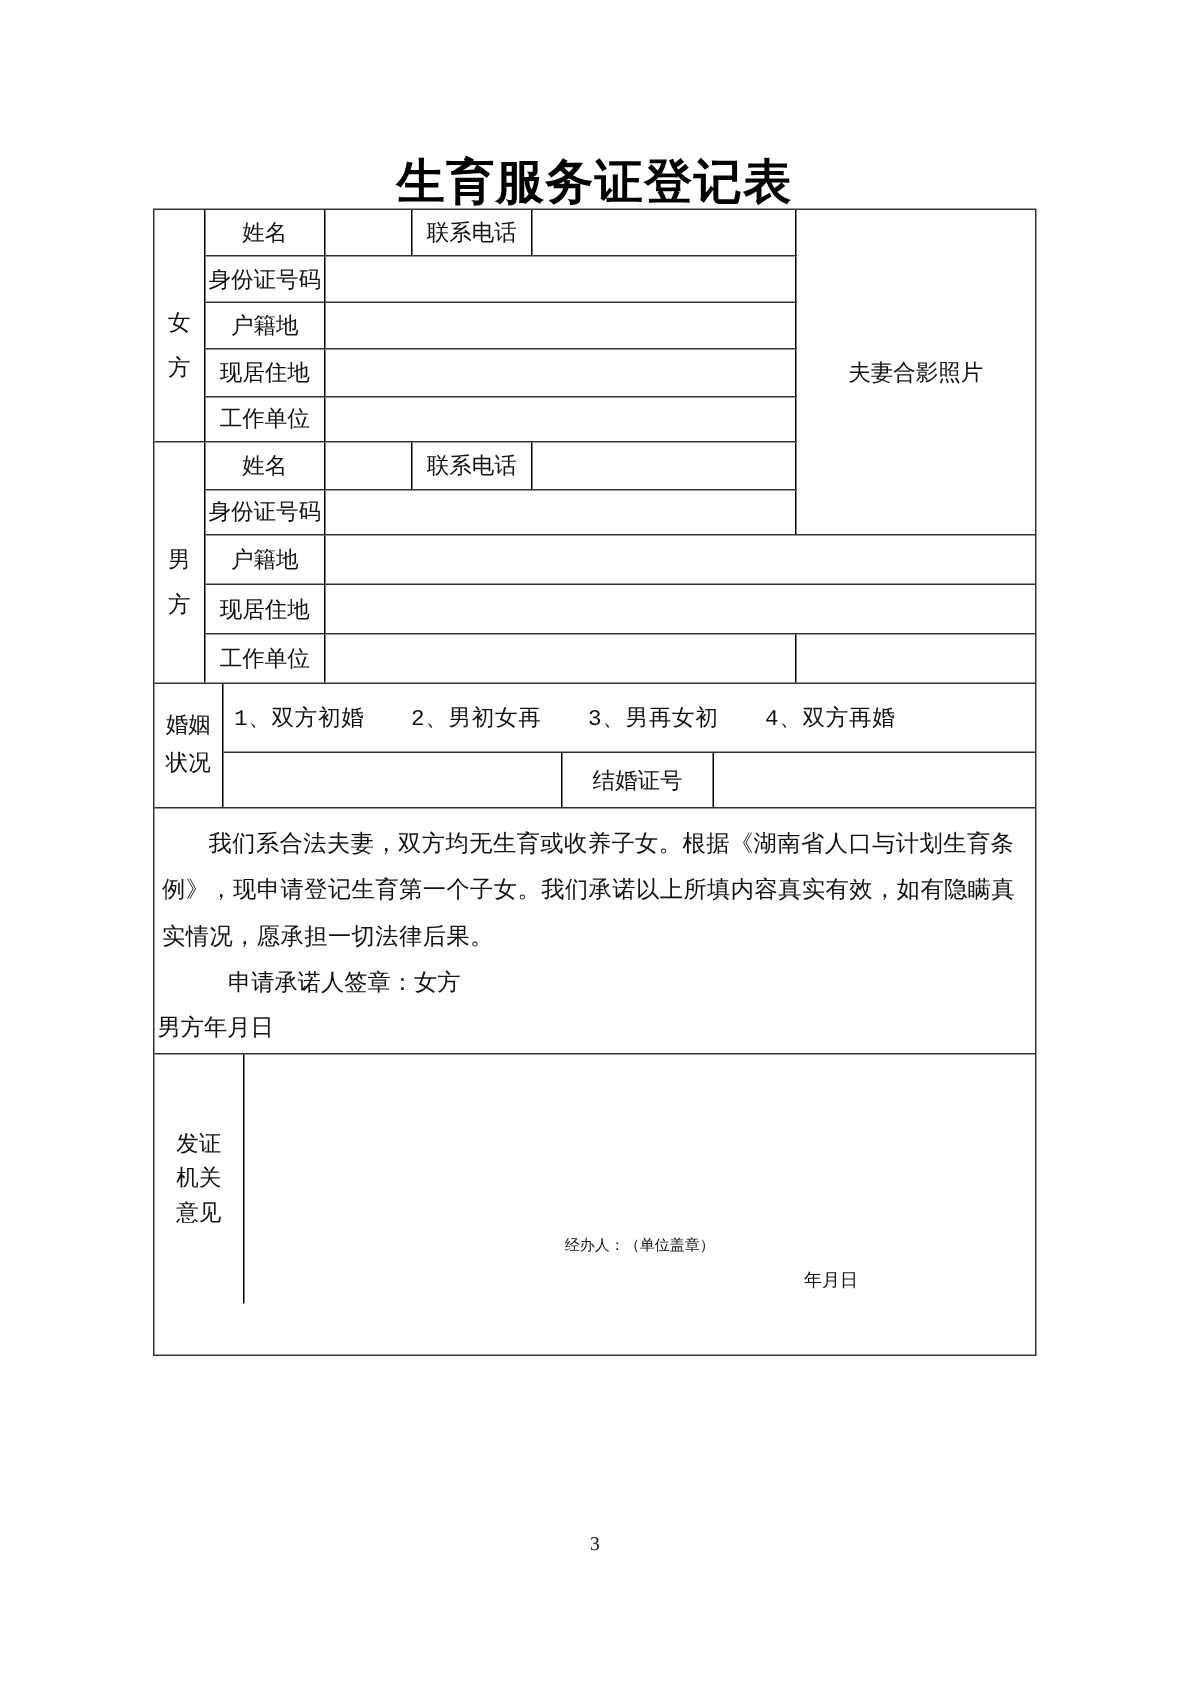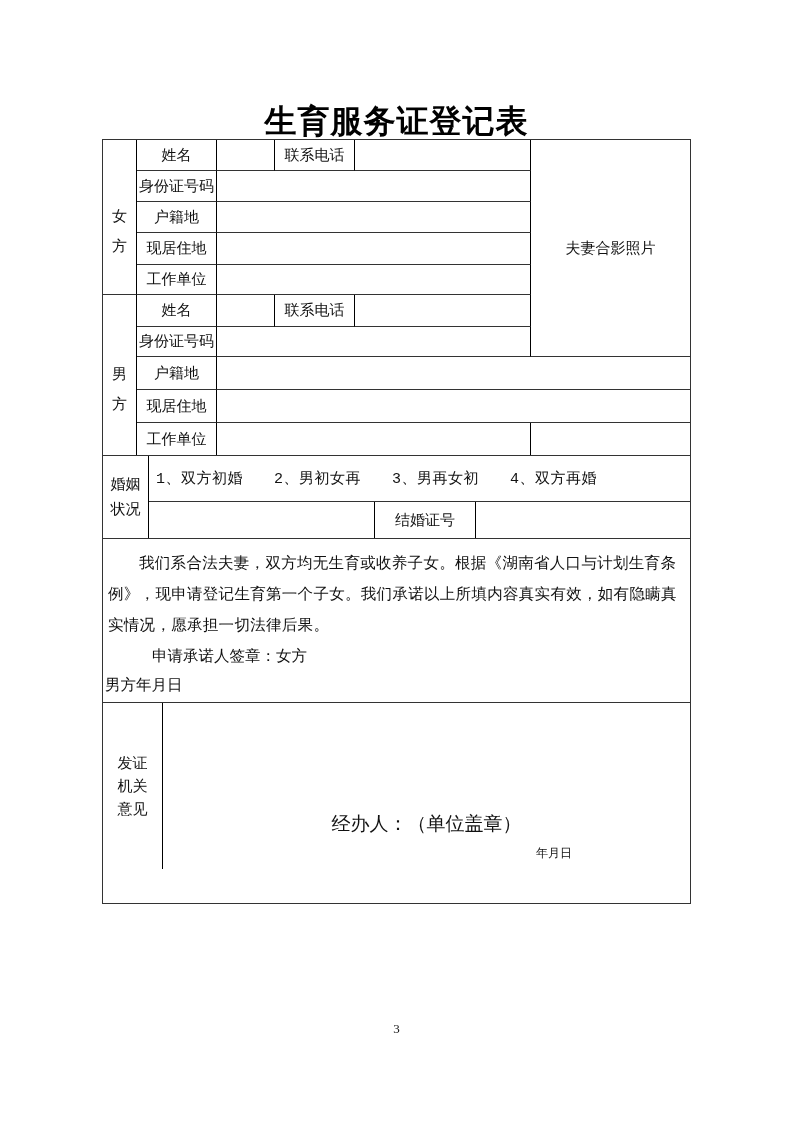--- a/index.html
+++ b/index.html
@@ -74,21 +74,21 @@
     padding: 8px 5px 0 5px;
     font-size: 15.5px;
   }
   .decl-body { text-indent: 2em; line-height: 31px; letter-spacing: 0.3px; }
   .decl-sign { line-height: 31px; padding-left: 44px; }
   .decl-male-date { position: absolute; left: 2px; bottom: 6px; font-size: 15.5px; }
 
   .authority-content { position: relative; }
   .handler-line {
     position: absolute; left: 0; right: 0; bottom: 32px;
-    text-align: center; font-size: 19px;
+    text-align: center; font-size: 10px;
   }
   .auth-date-line {
     position: absolute; right: 118px; bottom: 7px;
     font-size: 12px;
   }
 
   .serial-label { padding-left: 7px; }
 
   .page-number {
     position: absolute; top: 1021px; left: 0; width: 100%;

